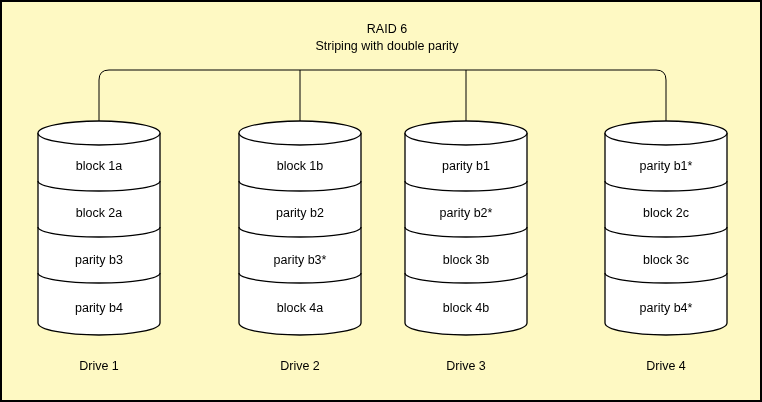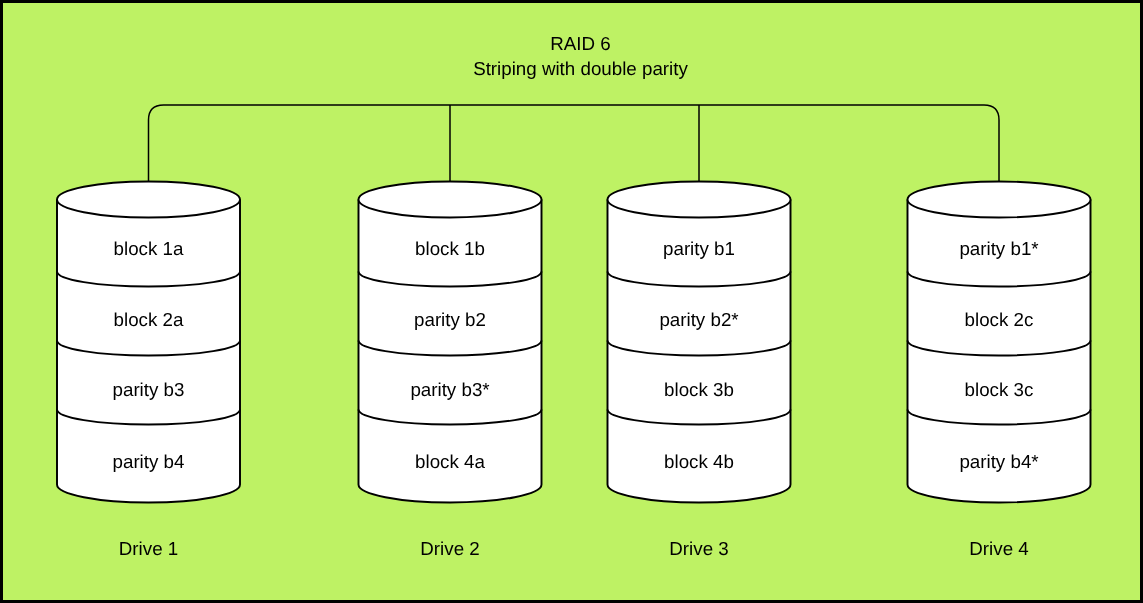--- a/index.html
+++ b/index.html
@@ -7,21 +7,21 @@
     padding: 0;
     background: #ffffff;
     font-family: "Liberation Sans", sans-serif;
   }
   .canvas {
     position: relative;
     width: 762px;
     height: 402px;
     box-sizing: border-box;
     border: 2px solid #000000;
-    background: #bef264;
+    background: #fef9c3;
     overflow: hidden;
   }
   svg text {
     font-family: "Liberation Sans", sans-serif;
     font-size: 12.5px;
     fill: #000000;
   }
   .cyl {
     stroke: #000000;
     stroke-width: 1.3;

